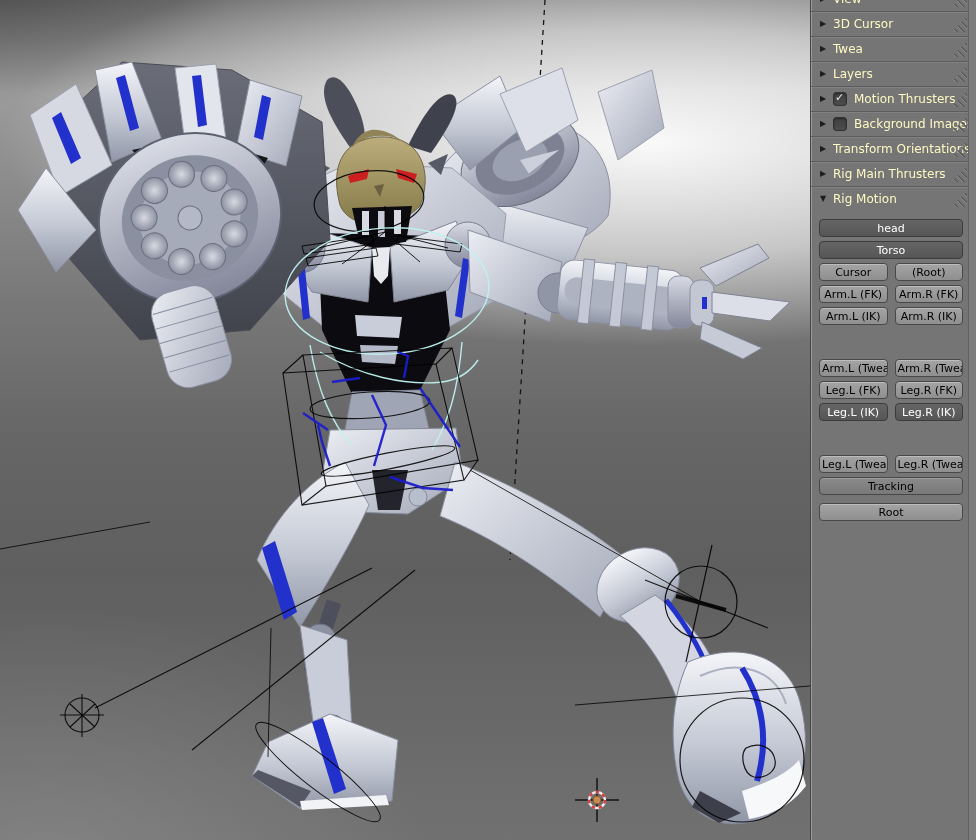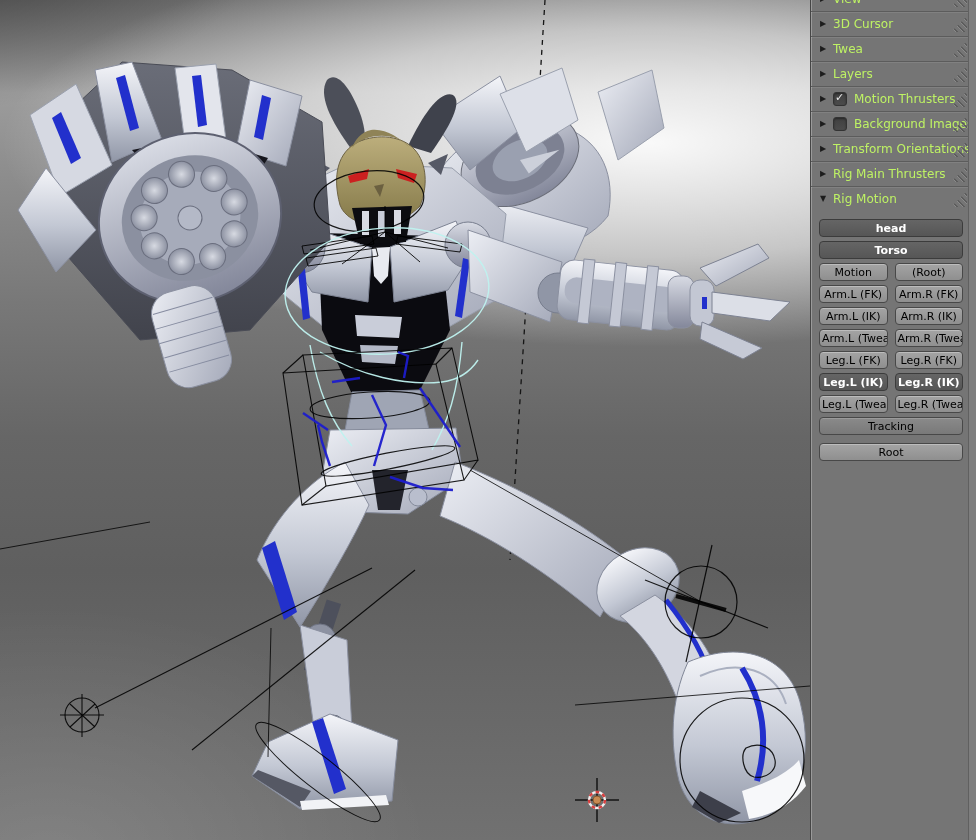--- a/index.html
+++ b/index.html
@@ -24,44 +24,44 @@
   }
   .sidebar .edge-hl{position:absolute;left:0;top:0;width:1px;height:100%;background:#9a9a9a;}
   .scroll-strip{position:absolute;right:0;top:0;width:7px;height:100%;background:#7e7e7e;border-left:1px solid #606060;}
   .panel-header{
     position:relative;height:24px;display:flex;align-items:center;
     padding-left:9px;border-top:1px solid #5c5c5c;box-shadow:inset 0 1px 0 rgba(255,255,255,.09);
     cursor:pointer;
   }
   .panel-header.first{margin-top:-13px;border-top:none;box-shadow:none;}
   .tri{width:13px;flex:0 0 13px;font-size:8px;color:#1c1c1c;line-height:1;}
-  .hlabel{font-size:12px;color:#bef264;white-space:nowrap;}
+  .hlabel{font-size:12px;color:#fef9c3;white-space:nowrap;}
   .checkbox{
     width:12px;height:12px;flex:0 0 12px;margin-right:7px;border-radius:3px;position:relative;
     background:linear-gradient(#404040,#4c4c4c);border:1px solid #333;box-shadow:inset 0 1px 2px rgba(0,0,0,.4);
   }
   .checkbox.checked::after{content:"✓";position:absolute;left:1px;top:-2px;font-size:11px;color:#ececec;}
   .grip{
     position:absolute;right:9px;top:4px;width:16px;height:16px;opacity:.85;
     background:repeating-linear-gradient(45deg,transparent 0 3px,#8e8e8e 3px 4px,#585858 4px 5px);
     clip-path:polygon(100% 0,0 100%,100% 100%);
   }
   
   .rig-body{padding:8px 13px 0 8px;}
   .brow{display:flex;gap:7px;margin-bottom:4px;}
   .rbtn{
     flex:1;height:18px;line-height:17px;box-sizing:border-box;text-align:center;
     font-size:11px;color:#000;white-space:nowrap;overflow:hidden;cursor:pointer;
     background:linear-gradient(#a4a4a4,#8f8f8f);
     border:1px solid #484848;border-radius:4px;
     box-shadow:inset 0 1px 0 rgba(255,255,255,.28);
   }
-  .rbtn.active{background:linear-gradient(#656565,#565656);color:#fff;box-shadow:none;border-color:#3c3c3c;font-weight:bold;}
+  .rbtn.active{background:linear-gradient(#656565,#565656);color:#fff;box-shadow:none;border-color:#3c3c3c;}
   .rbtn.semi{background:linear-gradient(#8a8a8a,#797979);box-shadow:inset 0 1px 0 rgba(255,255,255,.15);}
-  .rbtn.tl{text-align:center;padding-left:2px;}
+  .rbtn.tl{text-align:center;padding-left:2px;margin-top:30px;}
   .row-root{margin-top:8px;}
 </style>
 </head>
 <body>
 
 <div class="stage">
 
   <div class="viewport">
     <svg width="810" height="840" viewBox="0 0 810 840">
       <defs>
@@ -363,21 +363,21 @@
     </div>
 
     <div class="rig-body">
       <div class="brow">
           <div class="rbtn active">head</div>
         </div>
       <div class="brow">
           <div class="rbtn active">Torso</div>
         </div>
       <div class="brow">
-        <div class="rbtn">Motion</div>
+        <div class="rbtn">Cursor</div>
         <div class="rbtn">(Root)</div>
       </div>
       <div class="brow">
         <div class="rbtn">Arm.L (FK)</div>
         <div class="rbtn">Arm.R (FK)</div>
       </div>
       <div class="brow">
         <div class="rbtn">Arm.L (IK)</div>
         <div class="rbtn">Arm.R (IK)</div>
       </div>

